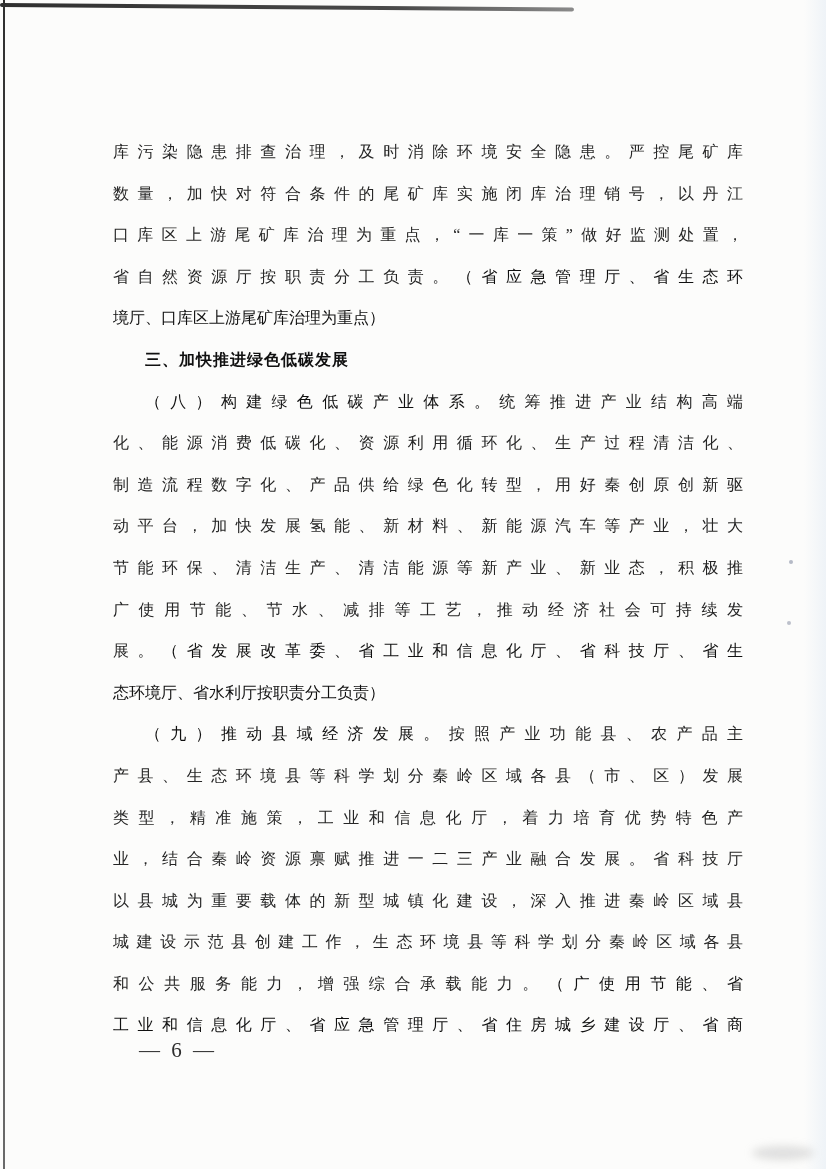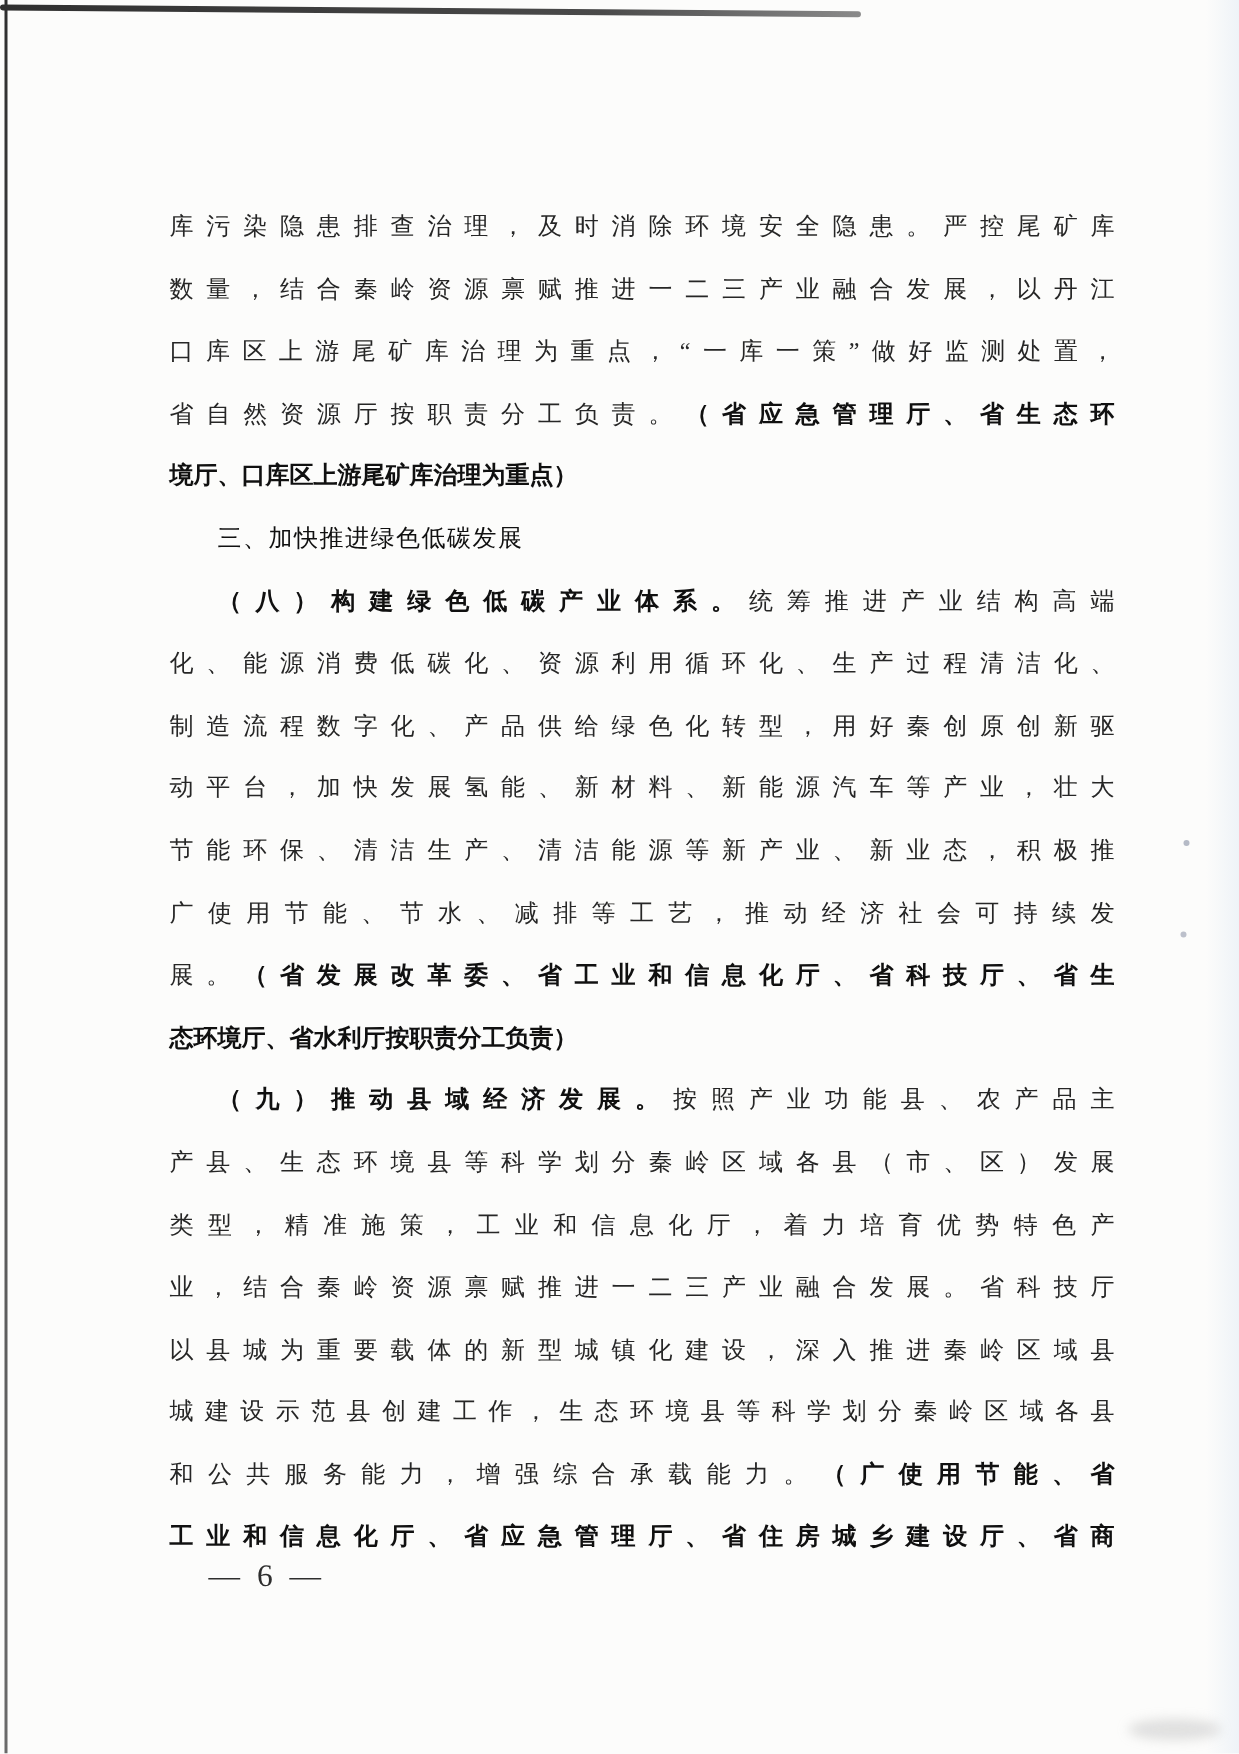--- a/index.html
+++ b/index.html
@@ -23,40 +23,40 @@
 
   
   .content{position:absolute;left:113px;top:131px;width:630px}
   .l{
     font-size:16px;line-height:41.6px;color:#262626;margin:0;
     text-align:justify;text-align-last:justify;
     font-family:"Liberation Serif",serif;
   }
   .l.last{text-align-last:left}
   .l.ind{text-indent:2em}
-  .b{font-family:"Liberation Sans",sans-serif;font-weight:700;color:#101010}
-  .head{font-family:"Liberation Sans",sans-serif;font-weight:400;color:#101010;
+  .b{font-family:"Liberation Sans",sans-serif;font-weight:400;color:#101010}
+  .head{font-family:"Liberation Sans",sans-serif;font-weight:700;color:#101010;
     text-align-last:left;letter-spacing:1px}
   .pagenum{
     position:absolute;left:139px;top:1038px;width:120px;
     font-family:"Liberation Serif",serif;font-size:21px;color:#2e2e2e;letter-spacing:3px}
 </style>
 </head>
 <body>
 
 <div class="edge-top"></div>
 <div class="edge-left"></div>
 <div class="tint-right"></div>
 <div class="smudge"></div>
 <div class="speck1"></div>
 <div class="speck2"></div>
 
 <div class="content">
   <div class="l"><span>库污染隐患排查治理，及时消除环境安全隐患。严控尾矿库</span></div>
-  <div class="l"><span>数量，结合秦岭资源禀赋推进一二三产业融合发展，以丹江</span></div>
+  <div class="l"><span>数量，加快对符合条件的尾矿库实施闭库治理销号，以丹江</span></div>
   <div class="l"><span>口库区上游尾矿库治理为重点，“一库一策”做好监测处置，</span></div>
   <div class="l"><span>省自然资源厅按职责分工负责。</span><span class="b">（省应急管理厅、省生态环</span></div>
   <div class="l last"><span class="b">境厅、口库区上游尾矿库治理为重点）</span></div>
 
   <div class="l ind head"><span>三、加快推进绿色低碳发展</span></div>
 
   <div class="l ind"><span class="b">（八）构建绿色低碳产业体系。</span><span>统筹推进产业结构高端</span></div>
   <div class="l"><span>化、能源消费低碳化、资源利用循环化、生产过程清洁化、</span></div>
   <div class="l"><span>制造流程数字化、产品供给绿色化转型，用好秦创原创新驱</span></div>
   <div class="l"><span>动平台，加快发展氢能、新材料、新能源汽车等产业，壮大</span></div>

